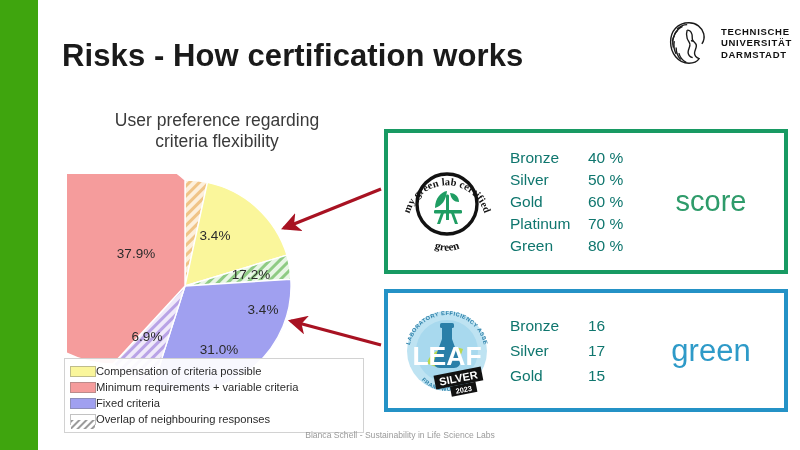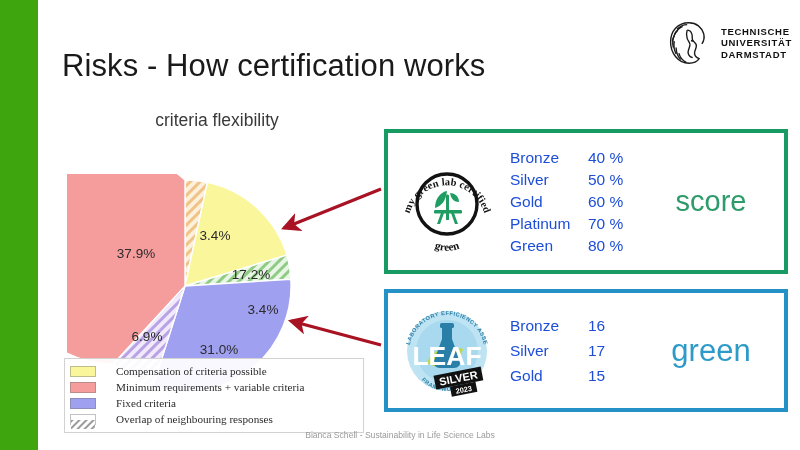--- a/index.html
+++ b/index.html
@@ -46,23 +46,23 @@
     letter-spacing: 0.7px;
     color: #111111;
     font-weight: 600;
     text-transform: uppercase;
   }
 
   
   .slide-title {
     position: absolute;
     left: 62px;
-    top: 48px;
+    top: 38px;
     font-size: 31px;
-    font-weight: 400;
+    font-weight: 700;
     color: #1a1a1a;
     letter-spacing: 0.1px;
     white-space: nowrap;
   }
 
   
   .chart-block {
     position: absolute;
     left: 62px;
     top: 110px;
@@ -101,22 +101,21 @@
     width: 300px;
     background: rgba(255,255,255,0.93);
     border: 1px solid #d2d2d2;
     padding: 4px 5px 5px 5px;
     box-sizing: border-box;
   }
   .legend-row {
     display: flex;
     align-items: center;
     height: 16px;
-    gap: 20px;
-    font-family: Liberation Serif, serif;
+    gap: 0;
   }
   .legend-swatch {
     width: 26px;
     height: 11px;
     flex: 0 0 26px;
     border: 1px solid rgba(120,120,120,0.45);
     box-sizing: border-box;
   }
   .legend-text {
     font-size: 11.2px;
@@ -153,21 +152,21 @@
     align-items: center;
     justify-content: center;
   }
   .rows-cell {
     flex: 0 0 auto;
     padding-left: 4px;
   }
   .kv-row {
     display: flex;
     font-size: 15.5px;
-    color: #1d4ed8;
+    color: #0f766e;
     line-height: 22px;
   }
   .box-blue .kv-row { line-height: 25px; }
   .kv-name { width: 78px; flex: 0 0 78px; }
   .kv-val  { width: 56px; flex: 0 0 56px; }
   .tag-cell {
     flex: 1 1 auto;
     display: flex;
     align-items: center;
     justify-content: center;
@@ -238,20 +237,21 @@
       <div>TECHNISCHE</div>
       <div>UNIVERSITÄT</div>
       <div>DARMSTADT</div>
     </div>
   </div>
 
   <div class="slide-title">Risks - How certification works</div>
 
   <div class="chart-block">
     <div class="chart-title">
+      <div>User preference regarding</div>
       <div>criteria flexibility</div>
     </div>
 
     <div class="pie-wrap">
       <svg class="pie-svg" width="265" height="240" viewBox="0 0 265 240">
         <defs>
           <pattern id="hatchOrange" patternUnits="userSpaceOnUse" width="7" height="7" patternTransform="rotate(45)">
             <rect width="7" height="7" fill="#FDF0DC"></rect>
             <rect width="3" height="7" fill="#F0C487"></rect>
           </pattern>

